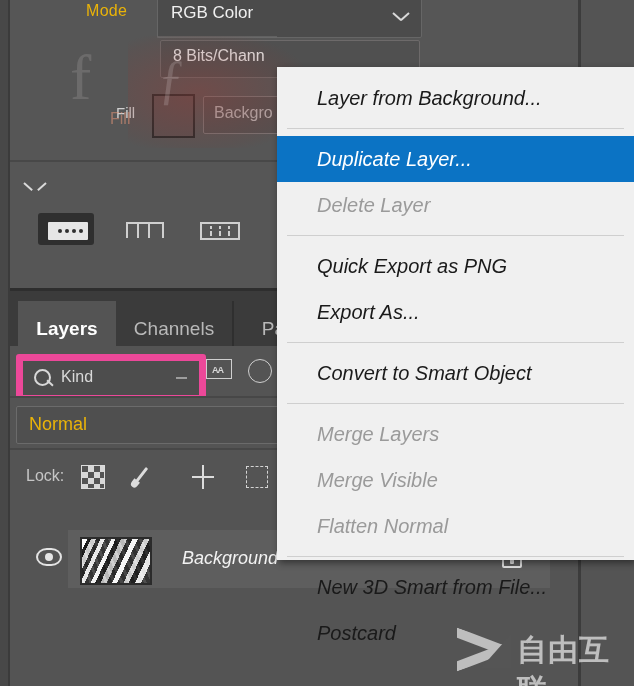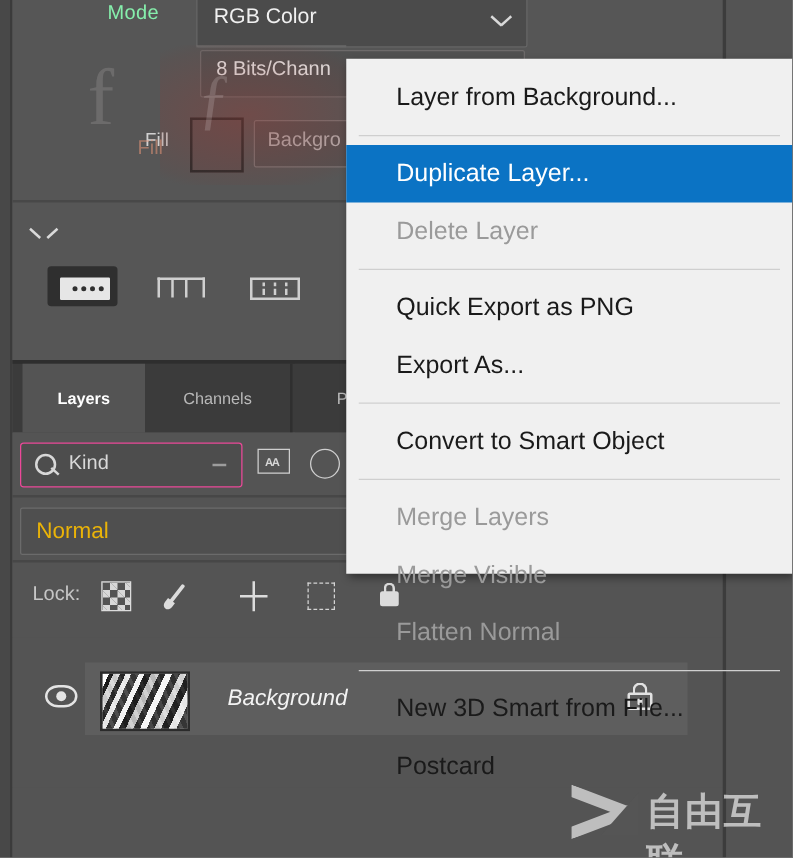--- a/index.html
+++ b/index.html
@@ -14,21 +14,21 @@
   
   .ps-bg{position:absolute;inset:0;background:#545454;}
   .panel-col{position:absolute;left:8px;top:0;width:572px;height:686px;background:#535353;}
   .edge-left{position:absolute;left:0;top:0;width:8px;height:686px;background:#484848;}
   .edge-left2{position:absolute;left:8px;top:0;width:2px;height:686px;background:#3b3b3b;}
   .edge-vert{position:absolute;left:578px;top:0;width:3px;height:686px;background:#3c3c3c;}
   .edge-right{position:absolute;left:581px;top:0;width:53px;height:686px;background:#545454;}
 
   
   .top-zone{position:absolute;left:10px;top:0;width:568px;height:160px;background:#565656;}
-  .lbl-mode{position:absolute;left:76px;top:2px;font-size:16px;color:#86efac;letter-spacing:.3px;}
+  .lbl-mode{position:absolute;left:76px;top:2px;font-size:16px;color:#eab308;letter-spacing:.3px;}
   .fld-rgb{position:absolute;left:147px;top:-6px;width:263px;height:42px;background:#4b4b4b;
            border:1px solid #666;border-radius:2px;}
   .fld-rgb .txt{position:absolute;left:13px;top:8px;font-size:17px;color:#f0f0f0;}
   .chev{position:absolute;right:12px;top:13px;width:16px;height:16px;}
   .chev:before,.chev:after{content:"";position:absolute;top:4px;width:11px;height:2px;background:#d9d9d9;}
   .chev:before{left:0;transform:rotate(42deg);transform-origin:left center;}
   .chev:after{right:0;transform:rotate(-42deg);transform-origin:right center;}
 
   .fld-bits{position:absolute;left:150px;top:40px;width:258px;height:36px;background:#505050;
             border:1px solid #6d6a6a;border-radius:2px;}
@@ -70,29 +70,29 @@
   .grid-glyph{position:absolute;left:12px;top:9px;width:34px;height:14px;
               border:2px solid #cfcfcf;border-bottom:none;}
   .grid-glyph i{position:absolute;top:0;width:2px;height:14px;background:#cfcfcf;}
   .guide-glyph{position:absolute;left:10px;top:9px;width:36px;height:14px;border:2px solid #cfcfcf;}
   .guide-glyph i{position:absolute;top:2px;width:2px;height:10px;background:#cfcfcf;}
   .guide-glyph u{position:absolute;left:2px;top:5px;width:32px;height:2px;background:#565656;}
 
   
   .tabbar{position:absolute;left:10px;top:288px;width:568px;height:58px;background:#3b3b3b;}
   .tabbar .sep-top{position:absolute;left:0;top:0;width:568px;height:3px;background:#2e2e2e;}
-  .tab{position:absolute;top:3px;height:55px;background:#3b3b3b;color:#b9b9b9;font-size:13px;
+  .tab{position:absolute;top:13px;height:55px;background:#3b3b3b;color:#b9b9b9;font-size:19px;
        display:flex;align-items:center;justify-content:center;box-sizing:border-box;}
   .tab.active{background:#545454;color:#ffffff;font-weight:bold;}
   .tab.rightsep{border-right:2px solid #2f2f2f;}
 
   
   .filterrow{position:absolute;left:10px;top:346px;width:568px;height:50px;background:#545454;}
   .kindbox{position:absolute;left:6px;top:8px;width:176px;height:34px;background:#4d4d4d;
-           border:1px solid #ec4899;border-radius:3px;}
+           border:7px solid #ec4899;border-radius:3px;}
   .mag{position:absolute;left:11px;top:8px;width:13px;height:13px;border:2px solid #d8d8d8;border-radius:50%;}
   .mag:after{content:"";position:absolute;left:10px;top:11px;width:8px;height:2px;background:#d8d8d8;transform:rotate(42deg);}
   .kindbox .txt{position:absolute;left:38px;top:7px;font-size:16px;color:#d9d9d9;}
   .kindbox .mini-chev{position:absolute;right:12px;top:16px;width:11px;height:2px;background:#9d9d9d;transform:rotate(0deg);}
   .f-icon{position:absolute;top:13px;width:28px;height:22px;}
   .f-rect{position:absolute;left:0;top:0;width:26px;height:20px;border:1px solid #cfcfcf;box-sizing:border-box;}
   .f-rect b{position:absolute;top:5px;font-size:9px;color:#d6d6d6;font-weight:bold;letter-spacing:-1px;}
   .f-circle{position:absolute;left:0;top:0;width:22px;height:22px;border:1px solid #cfcfcf;border-radius:50%;}
 
   
@@ -147,22 +147,22 @@
   .layer-lock{position:absolute;left:492px;top:36px;width:20px;height:22px;}
   .layer-lock .body{position:absolute;left:0;top:8px;width:20px;height:14px;border:2px solid #e2e2e2;
                     border-radius:2px;box-sizing:border-box;}
   .layer-lock .body:after{content:"";position:absolute;left:6px;top:3px;width:4px;height:5px;background:#e2e2e2;border-radius:1px;}
   .layer-lock .shackle{position:absolute;left:4px;top:0;width:12px;height:10px;border:2px solid #e2e2e2;
                        border-bottom:none;border-radius:6px 6px 0 0;box-sizing:border-box;}
 
   .bottom-fill{position:absolute;left:10px;top:630px;width:568px;height:56px;background:#545454;}
 
   
-  .ctxmenu{position:absolute;left:277px;top:47px;width:357px;height:412px;background:#f0f0f0;
-           box-shadow:2px 3px 7px rgba(0,0,0,.45);}
+  .ctxmenu{position:absolute;left:277px;top:67px;width:357px;height:493px;background:#f0f0f0;
+           box-shadow:2px 3px 7px rgba(0,0,0,.45);font-style:italic;}
   .mi{position:relative;height:auto;padding:0 0 0 40px;color:#1a1a1a;font-size:20px;line-height:46px;white-space:nowrap;}
   .mi.dis{color:#9a9a9a;}
   .mi.hl{background:#0b73c4;color:#ffffff;}
   .msep{height:1px;background:#cfcfcf;margin:7px 10px 7px 10px;}
   .mgap-top{height:8px;}
   .mgap-bot{height:10px;}
 
   
   .wm{position:absolute;left:455px;top:628px;width:175px;height:46px;opacity:.72;}
   .wm-x{position:absolute;left:0;top:4px;width:58px;height:38px;}

